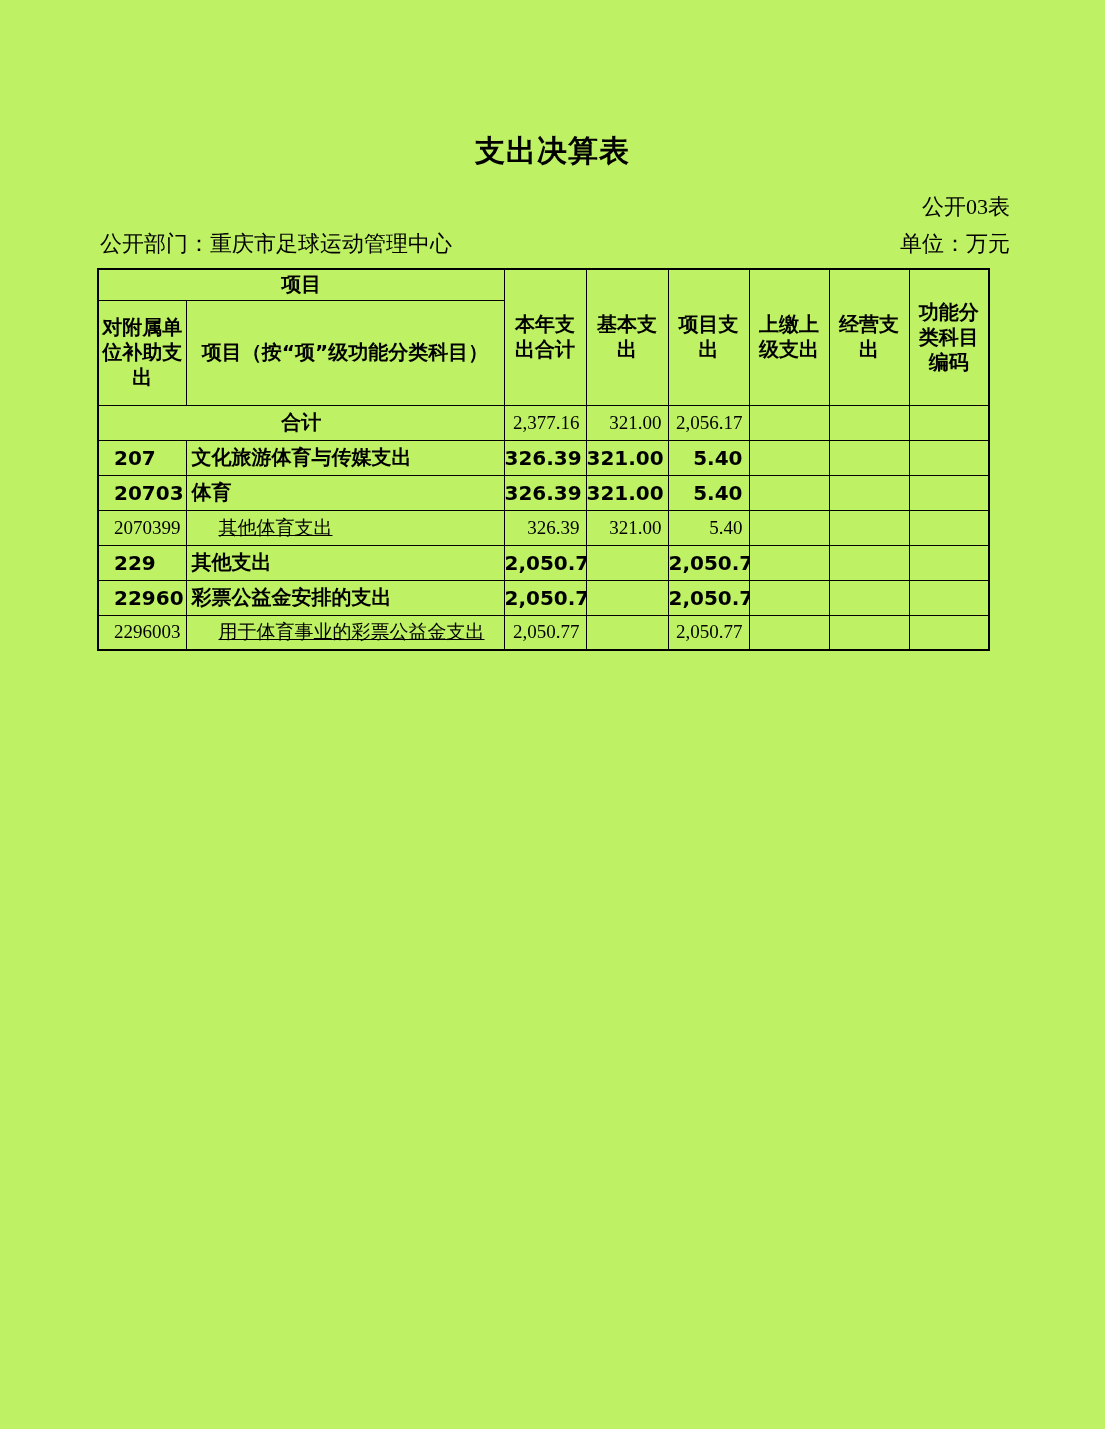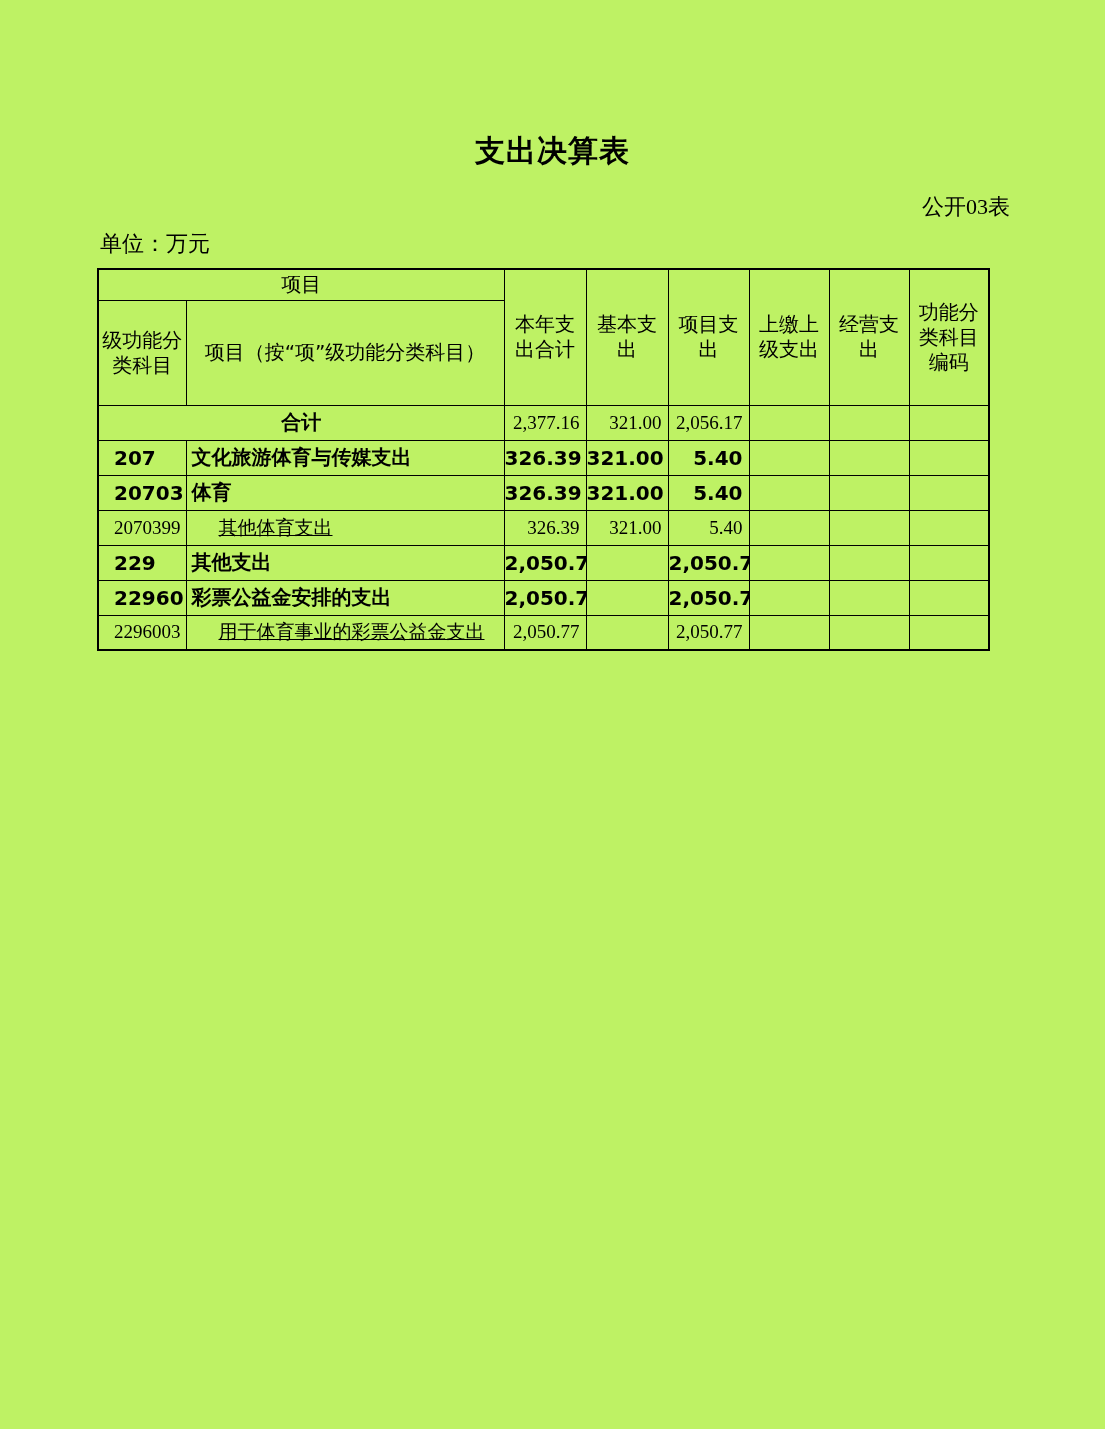--- a/index.html
+++ b/index.html
@@ -39,21 +39,21 @@
   table.main th, table.main td {
     border:1px solid #000;
     vertical-align:middle;
     overflow:hidden;
   }
   tr.h1 { height:31px; }
   tr.h2 { height:105px; }
   tbody tr { height:35px; }
   th {
     font-family:"DejaVu Sans","Liberation Sans",sans-serif;
-    font-weight:400; font-size:20px; line-height:1.25;
+    font-weight:700; font-size:20px; line-height:1.25;
     text-align:center; padding:0 2px;
   }
   tr.normal {
     font-family:"Liberation Serif","DejaVu Serif",serif;
     font-weight:400; font-size:19px;
   }
   tr.bold {
     font-family:"DejaVu Sans","Liberation Sans",sans-serif;
     font-weight:700; font-size:20px;
   }
@@ -75,20 +75,21 @@
 </head>
 <body>
 
 <div class="page">
 
   <h1 class="title">支出决算表</h1>
 
   <div class="form-code">公开03表</div>
 
   <div class="meta-row">
+    <span>公开部门：重庆市足球运动管理中心</span>
     <span>单位：万元</span>
   </div>
 
   <table class="main">
     <colgroup>
       <col style="width:88px">
       <col style="width:318px">
       <col style="width:82px">
       <col style="width:82px">
       <col style="width:81px">
@@ -100,21 +101,21 @@
       <tr class="h1">
         <th colspan="2">项目</th>
         <th rowspan="2">本年支出合计</th>
         <th rowspan="2">基本支出</th>
         <th rowspan="2">项目支出</th>
         <th rowspan="2">上缴上级支出</th>
         <th rowspan="2">经营支出</th>
         <th rowspan="2">功能分类科目编码</th>
       </tr>
       <tr class="h2">
-        <th>级功能分类科目</th>
+        <th>对附属单位补助支出</th>
         <th>项目（按“项”级功能分类科目）</th>
       </tr>
     </thead>
     <tbody>
       <tr class="normal">
         <td colspan="2" class="total-label">合计</td>
         <td class="num">2,377.16</td>
         <td class="num">321.00</td>
         <td class="num">2,056.17</td>
         <td class="num"></td>

